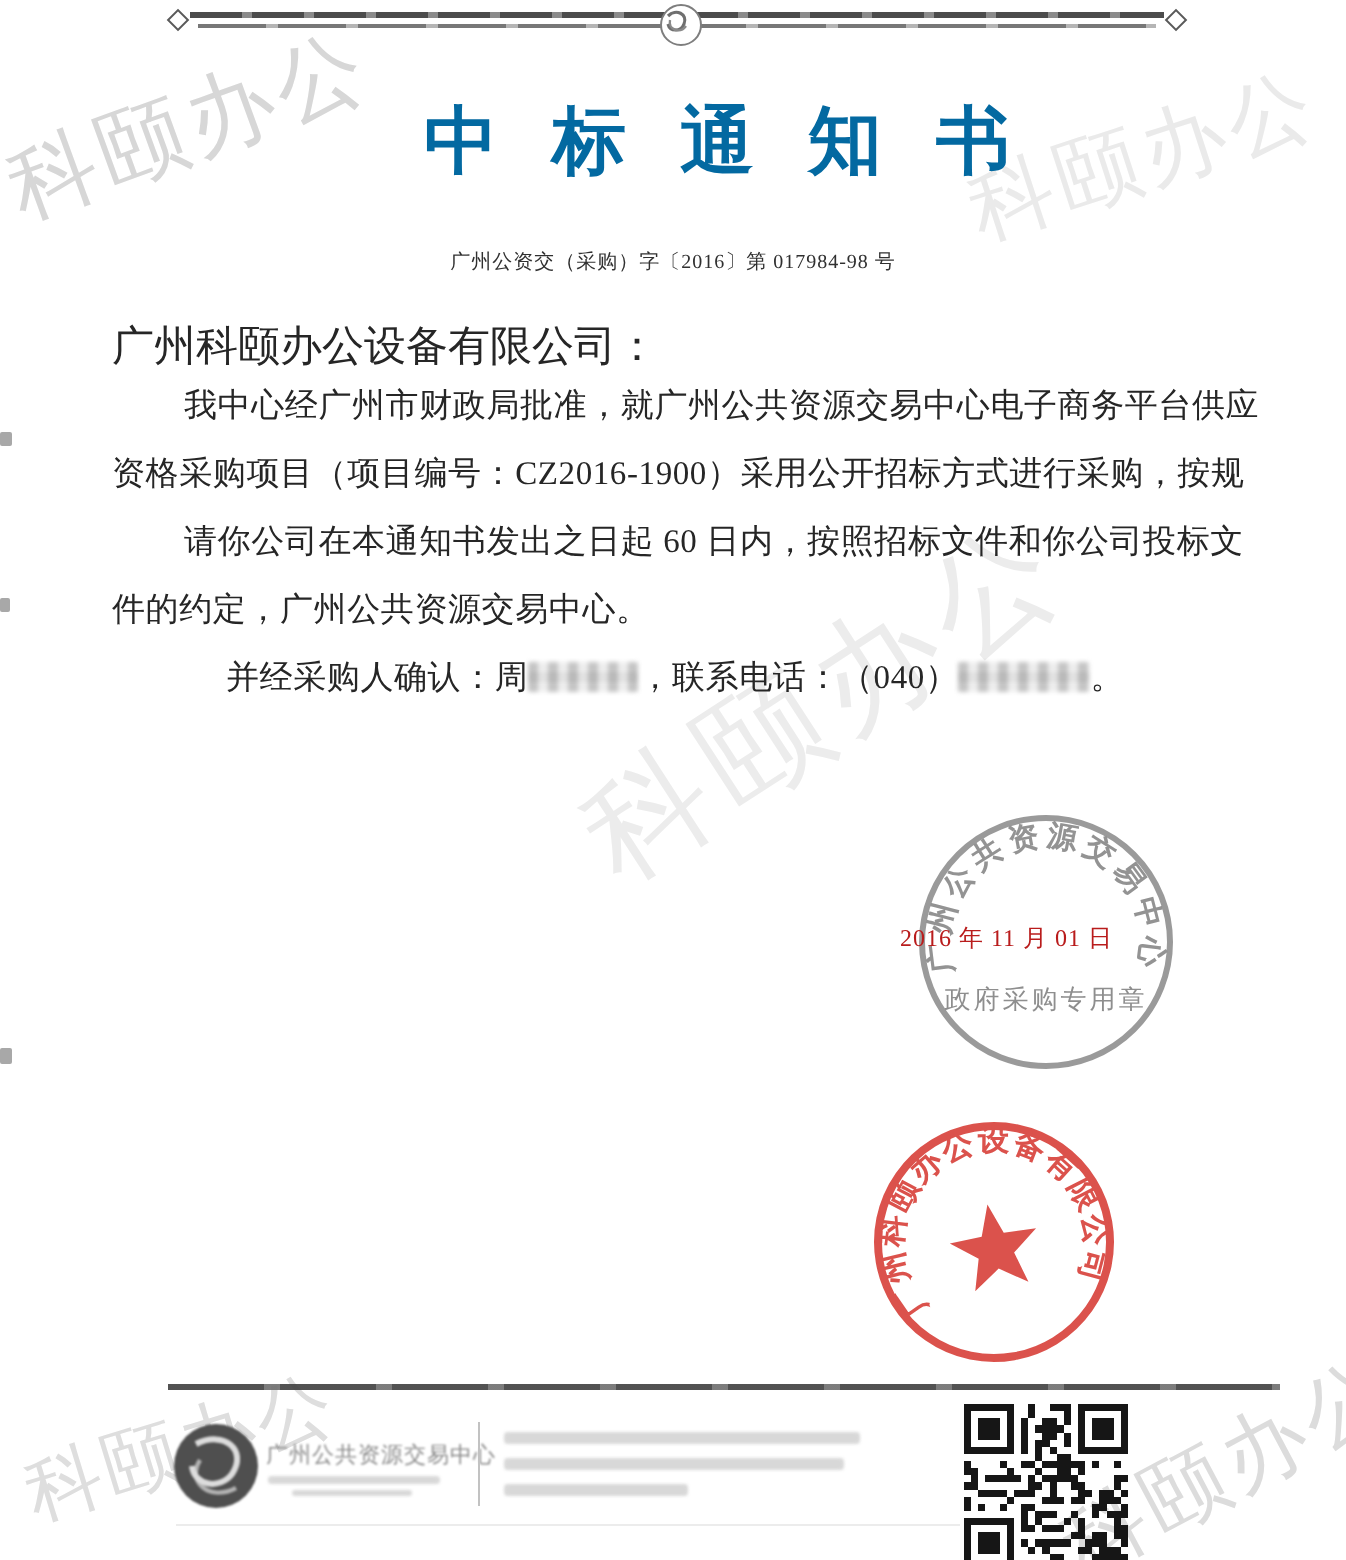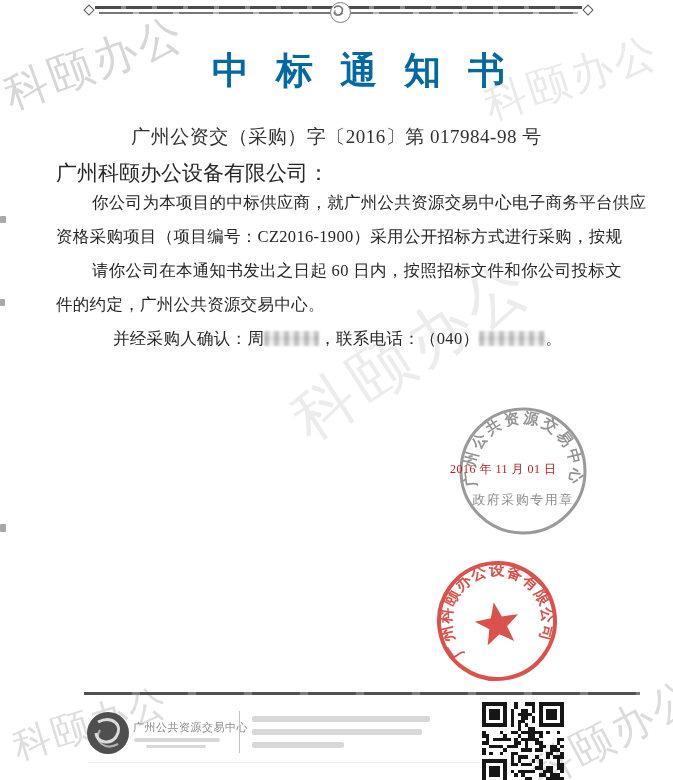--- a/index.html
+++ b/index.html
@@ -28,21 +28,21 @@
     background:repeating-linear-gradient(90deg,#777 0 34px,#b5b5b5 34px 40px);}
   .rule-end{position:absolute;top:0px;width:16px;height:12px;}
   .rule-end .dia{position:absolute;left:4px;top:1px;width:6px;height:6px;border:1.5px solid #5a5a5a;transform:rotate(45deg);background:#fff;}
   .rule-end.left{left:-4px;} .rule-end.right{right:-4px;}
   .medallion{position:absolute;left:245px;top:-3px;width:19px;height:19px;border:1.5px solid #7e7e7e;
     border-radius:50%;background:#fff;z-index:3;}
   
   .title{position:absolute;left:0;top:46px;width:100%;text-align:center;z-index:2;
     font-size:37px;font-weight:700;color:#0369a1;letter-spacing:27px;padding-left:27px;box-sizing:border-box;margin-left:22px;}
   .doc-number{position:absolute;left:0;top:124px;width:100%;text-align:center;z-index:2;
-    font-size:19px;color:#303030;letter-spacing:.5px;}
+    font-size:10px;color:#303030;letter-spacing:.5px;}
   
   .addressee{position:absolute;left:56px;top:156px;height:34px;line-height:34px;font-size:21px;z-index:2;}
   .body-block{position:absolute;left:56px;top:186px;width:570px;z-index:2;font-size:16.5px;}
   .body-block .bline{height:34px;line-height:34px;letter-spacing:.3px;white-space:nowrap;}
   .body-block .indent{padding-left:36px;}
   .contact-line{height:34px;line-height:34px;padding-left:57px;letter-spacing:.3px;white-space:nowrap;}
   .redacted{display:inline-block;height:15px;border-radius:1px;vertical-align:-2px;
     background:
       repeating-linear-gradient(90deg,rgba(150,150,150,.55) 0 5px,rgba(225,225,225,.55) 5px 10px),
       repeating-linear-gradient(0deg,rgba(255,255,255,.5) 0 5px,rgba(140,140,140,.25) 5px 10px);
@@ -103,21 +103,21 @@
     </div>
   </div>
 
   <div class="title">中标通知书</div>
   <div class="doc-number">广州公资交（采购）字〔2016〕第 017984-98 号</div>
 
   <div class="addressee">广州科颐办公设备有限公司：</div>
 
   <div class="body-block">
     <div>
-        <div class="bline indent">你公司为本项目的中标供应商，就广州公共资源交易中心电子商务平台供应</div>
+        <div class="bline indent">我中心经广州市财政局批准，就广州公共资源交易中心电子商务平台供应</div>
         <div class="bline">资格采购项目（项目编号：CZ2016-1900）采用公开招标方式进行采购，按规</div>
       </div>
     <div>
         <div class="bline indent">请你公司在本通知书发出之日起 60 日内，按照招标文件和你公司投标文</div>
         <div class="bline">件的约定，广州公共资源交易中心。</div>
       </div>
     <div class="contact-line">
       <span>并经采购人确认：周</span><span class="redacted r1"></span><span>，联系电话：（040）</span><span class="redacted r2"></span><span>。</span>
     </div>
   </div>

